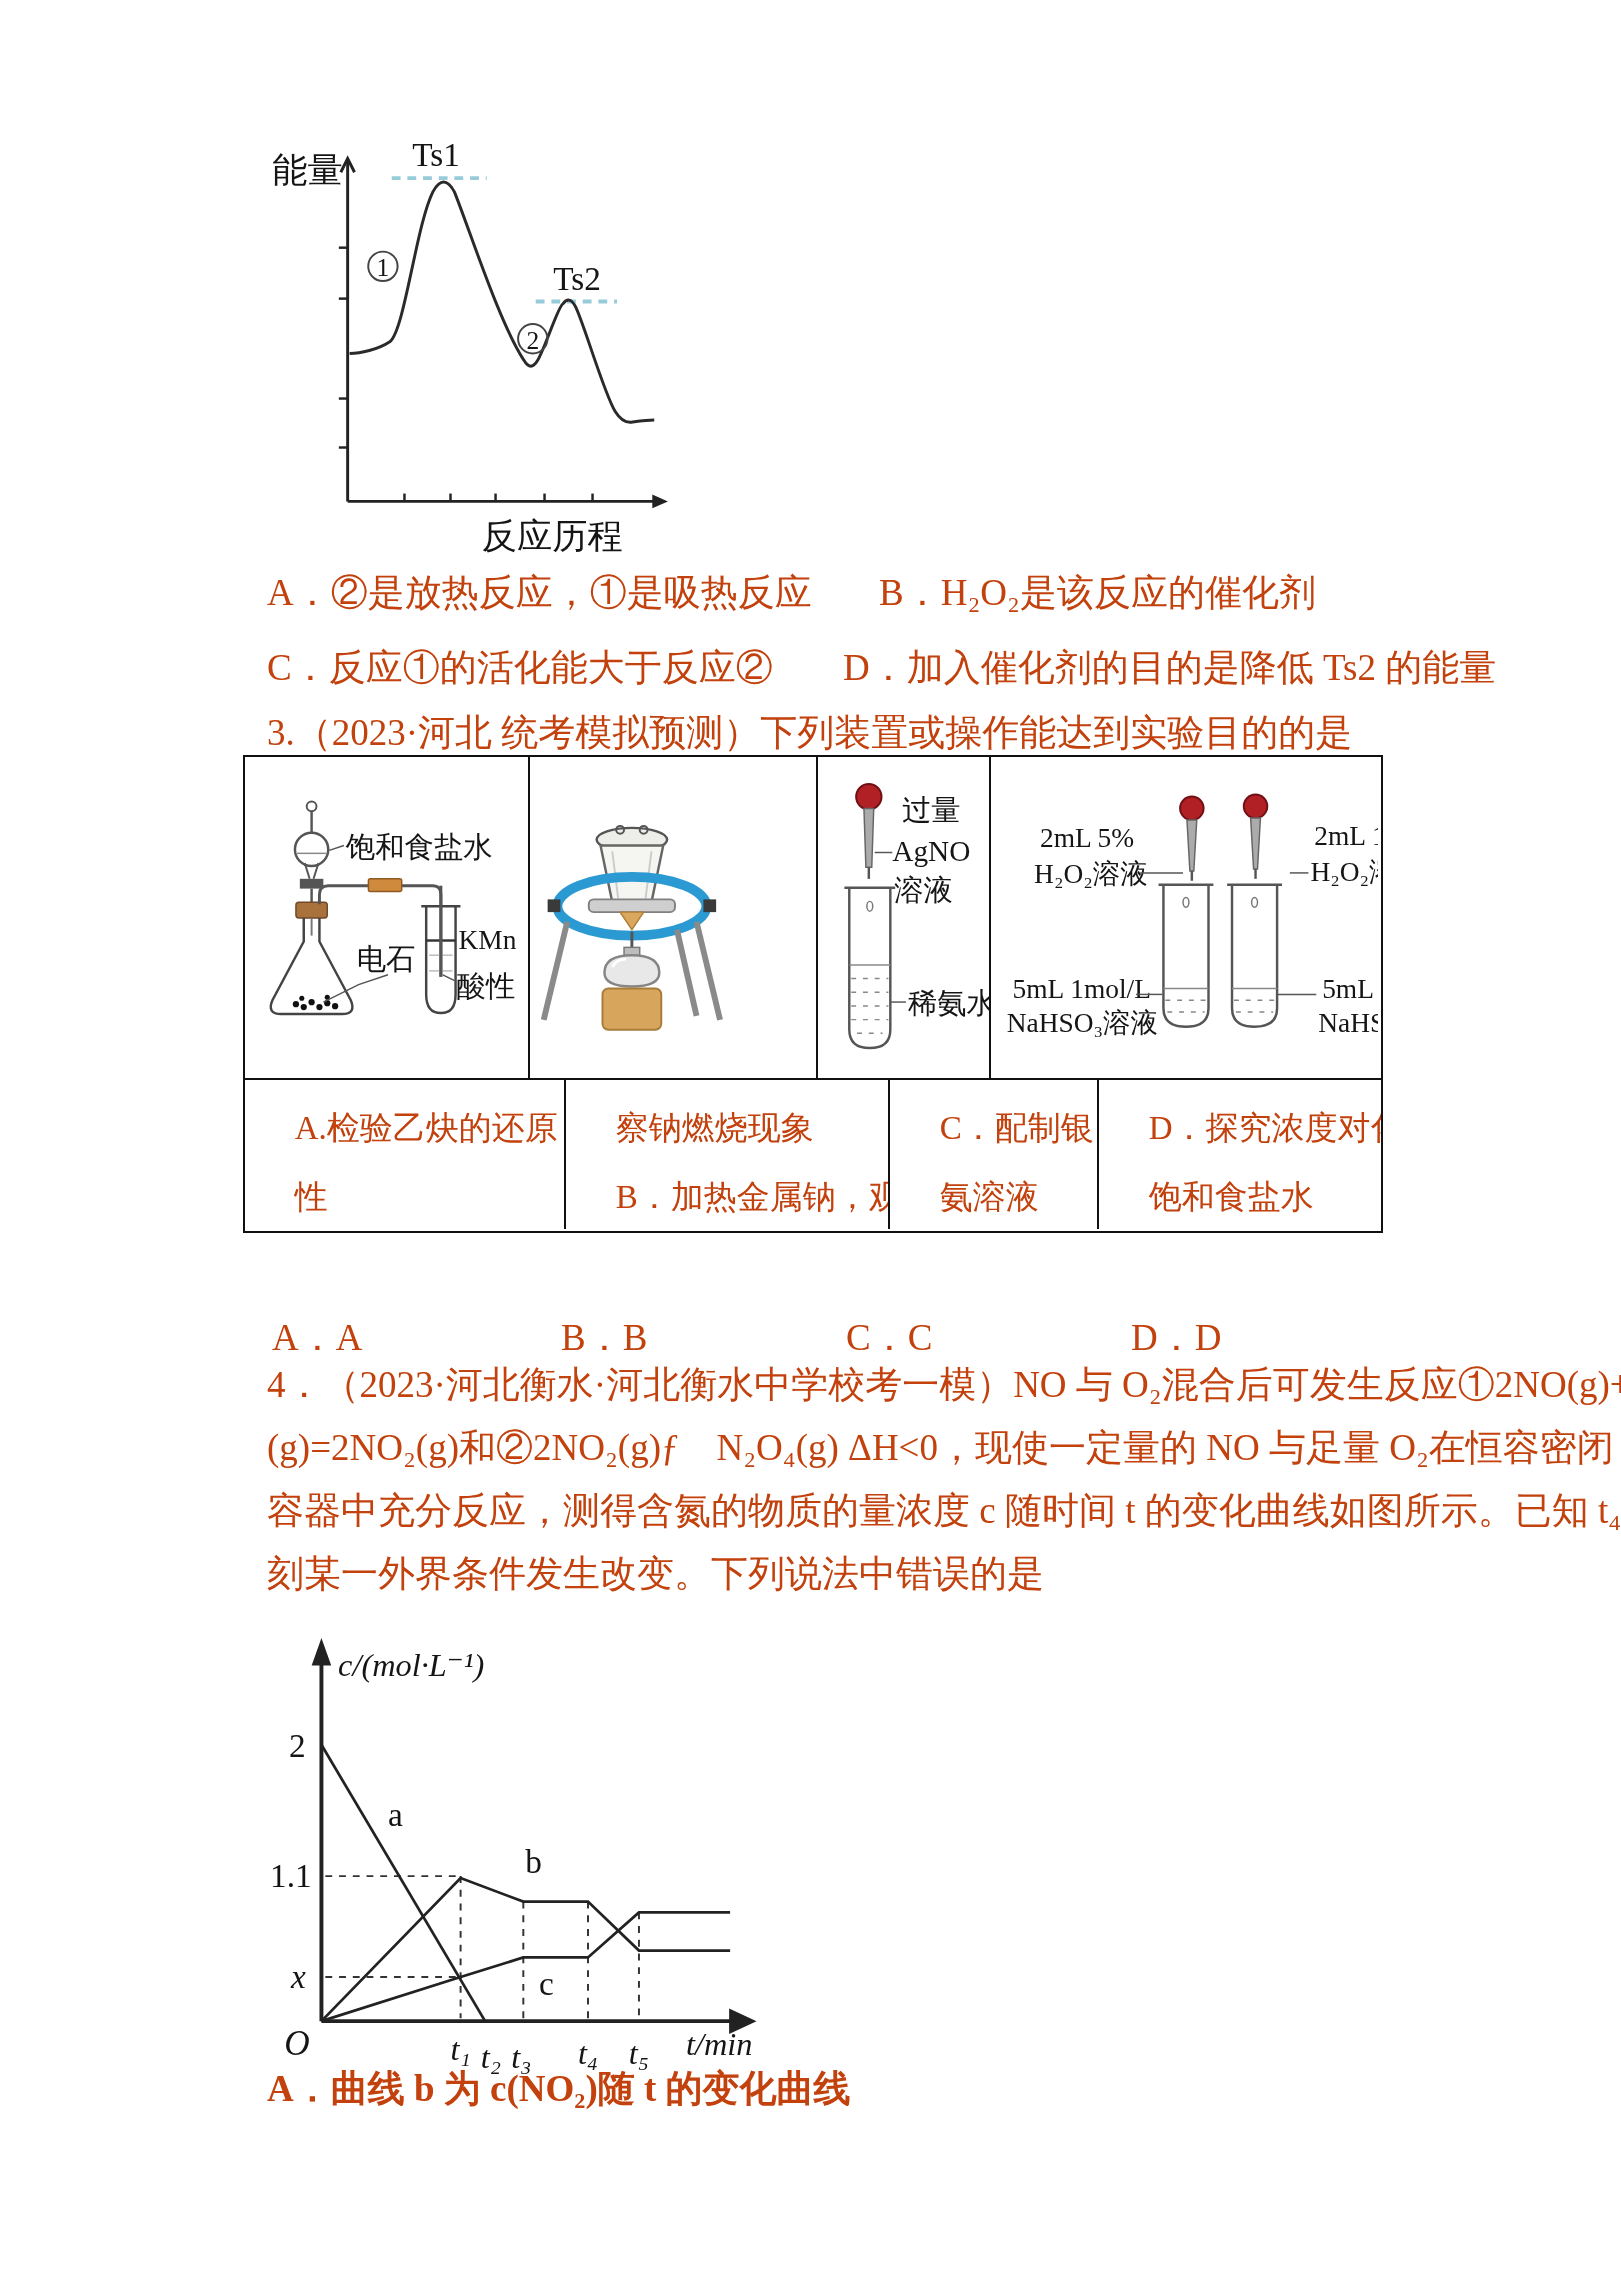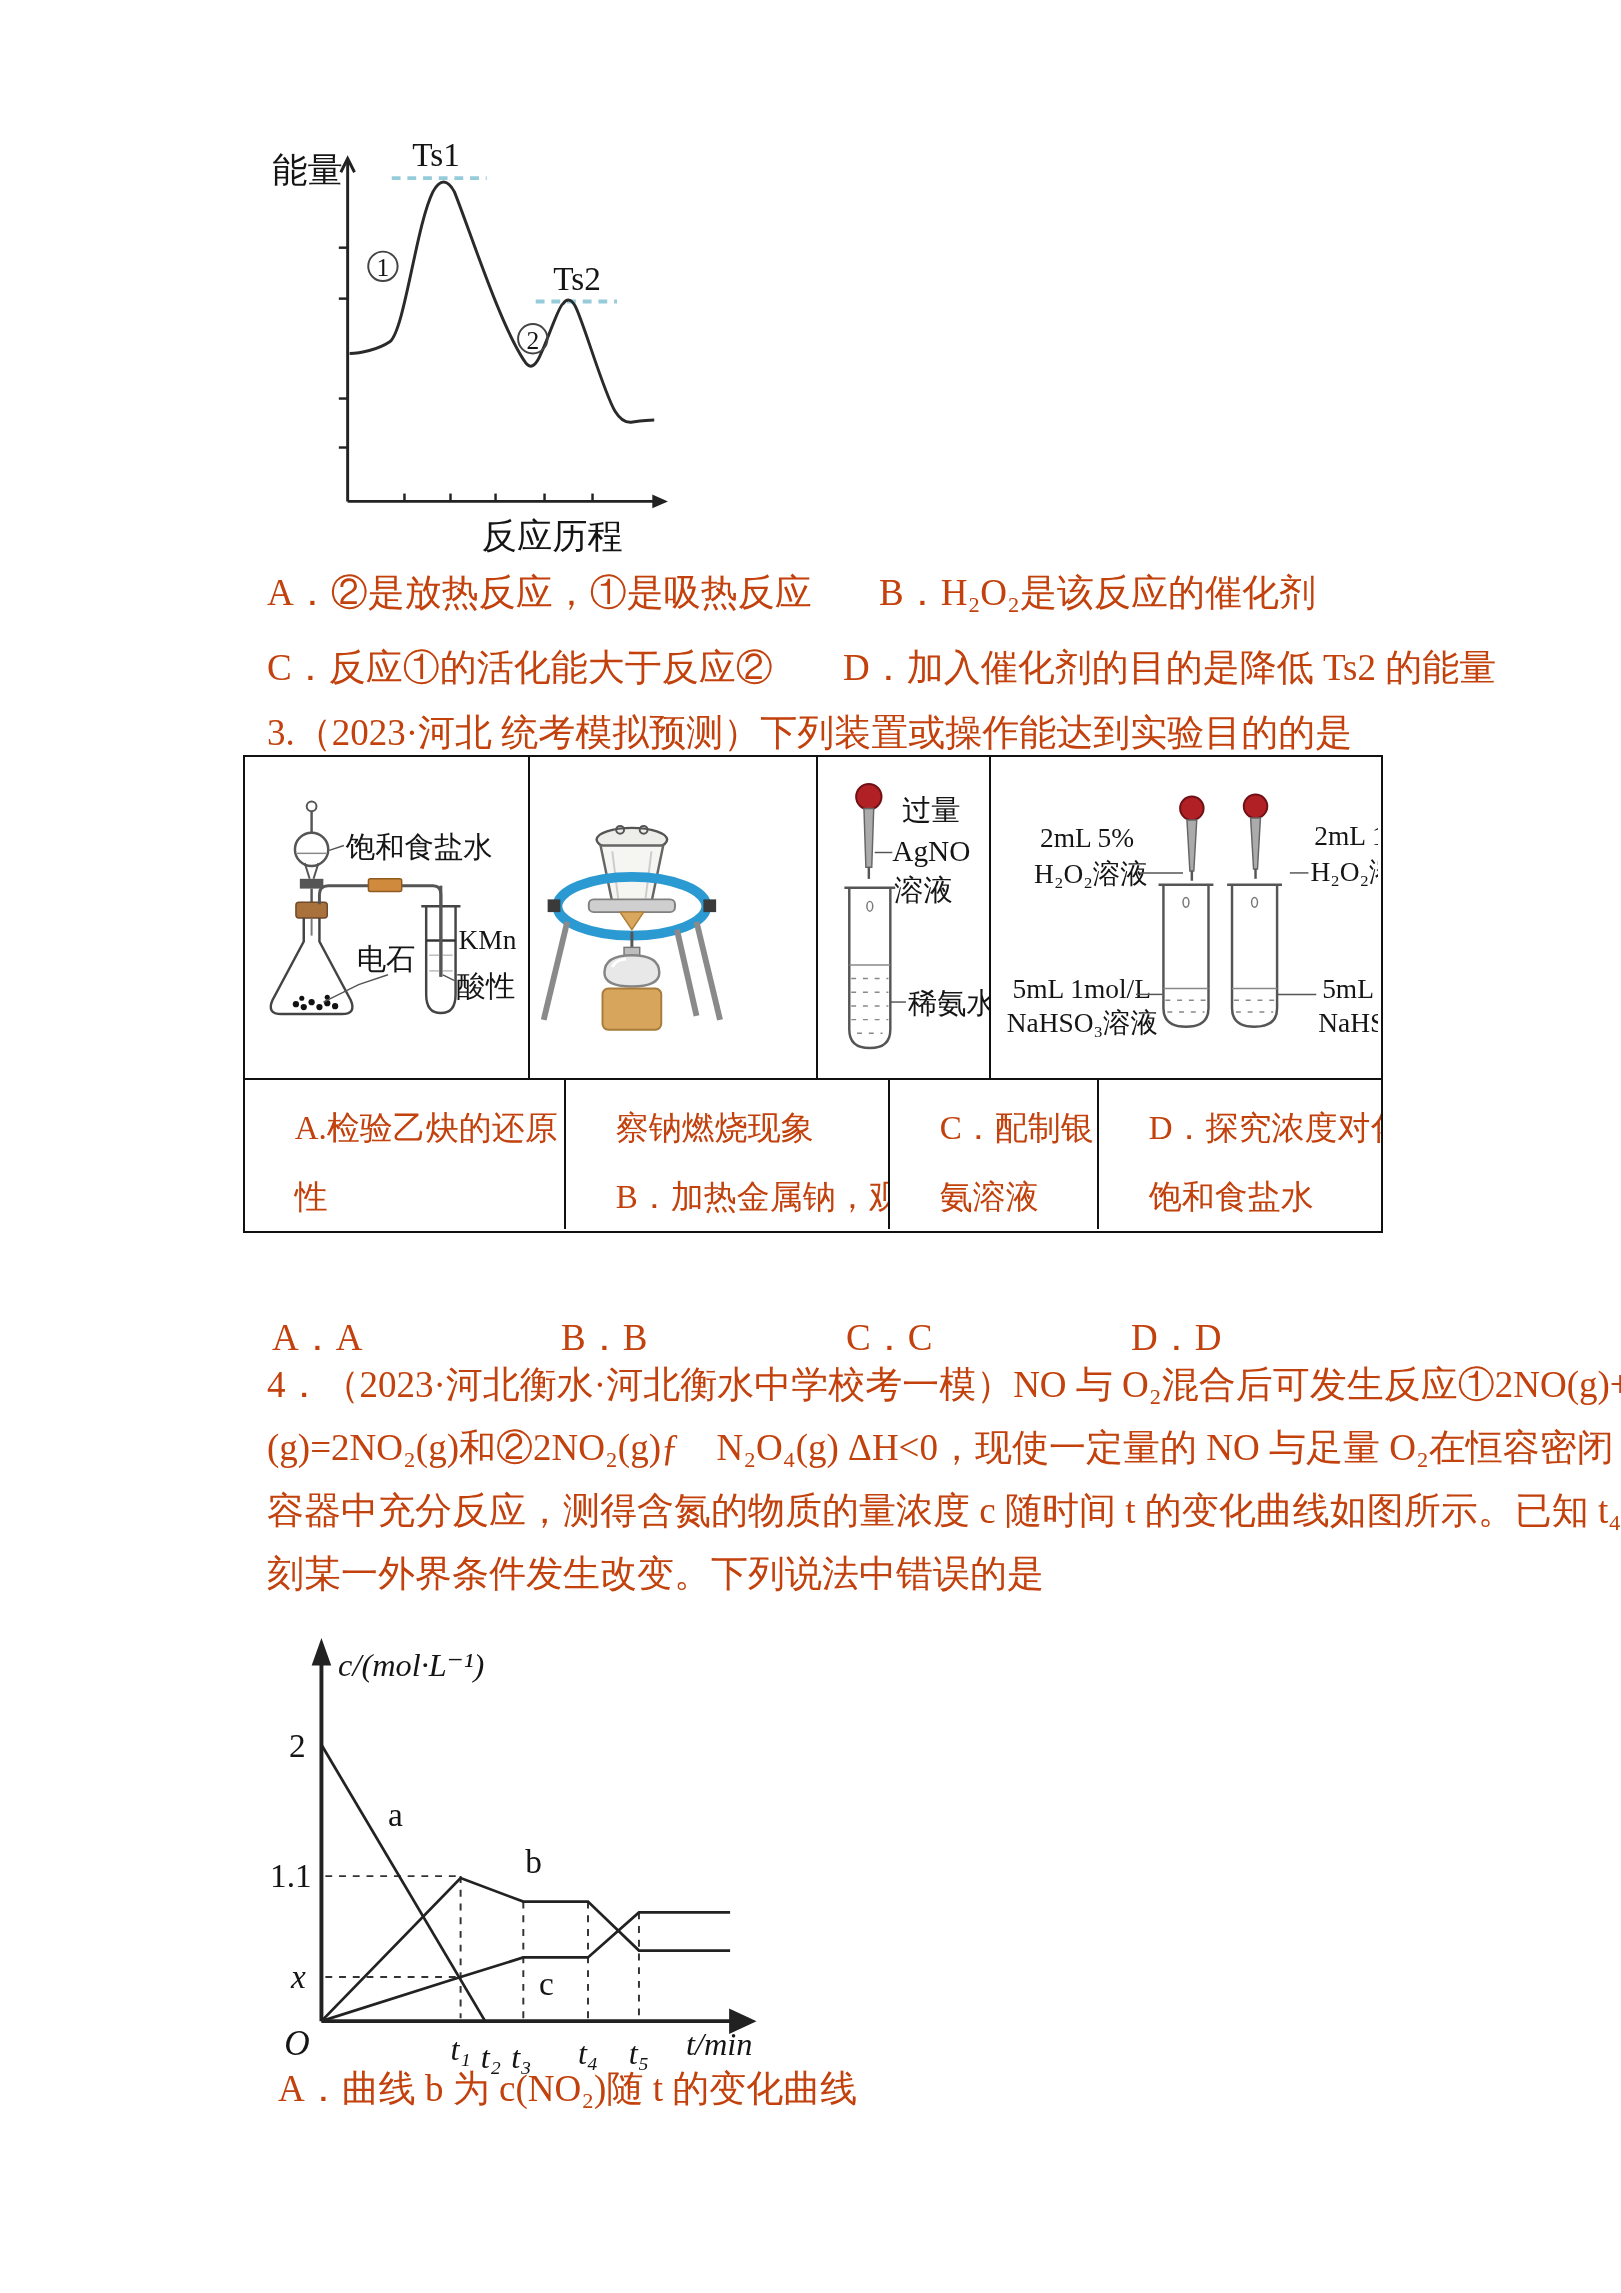--- a/index.html
+++ b/index.html
@@ -263,16 +263,16 @@
     <text x="301" y="445" font-size="33" font-style="italic" text-anchor="middle">t₂</text>
     <text x="332" y="445" font-size="33" font-style="italic" text-anchor="middle">t₃</text>
     <text x="400" y="441" font-size="33" font-style="italic" text-anchor="middle">t₄</text>
     <text x="452" y="441" font-size="33" font-style="italic" text-anchor="middle">t₅</text>
 
     <text x="196" y="198" font-size="34">a</text>
     <text x="336" y="246" font-size="34">b</text>
     <text x="350" y="370" font-size="34">c</text>
   </svg>
 
-  <div class="abs txt" style="left:278px;top:2064px;">A．曲线 b 为 c(NO₂)随 t 的变化曲线</div>
+  <div class="abs txt" style="left:267px;top:2064px;font-weight:bold;">A．曲线 b 为 c(NO₂)随 t 的变化曲线</div>
 
 </div>
 
 
 </body></html>

